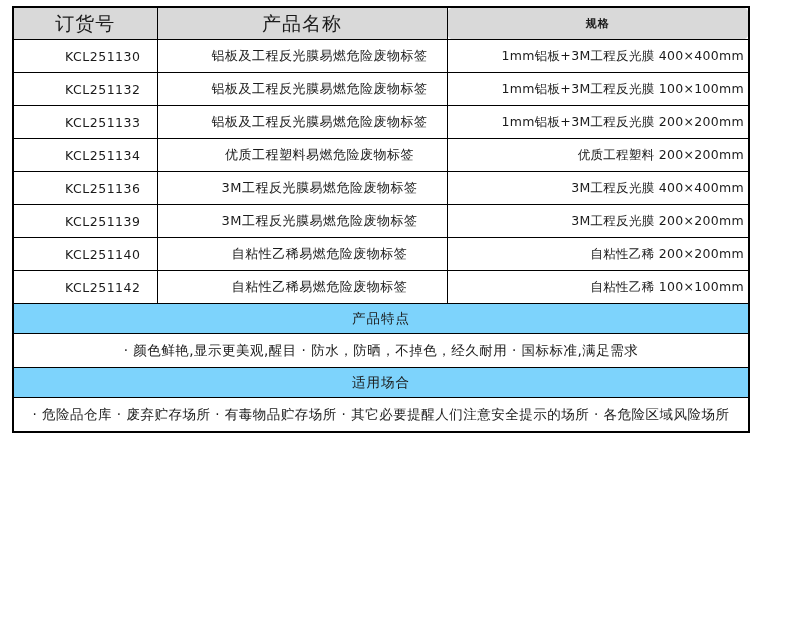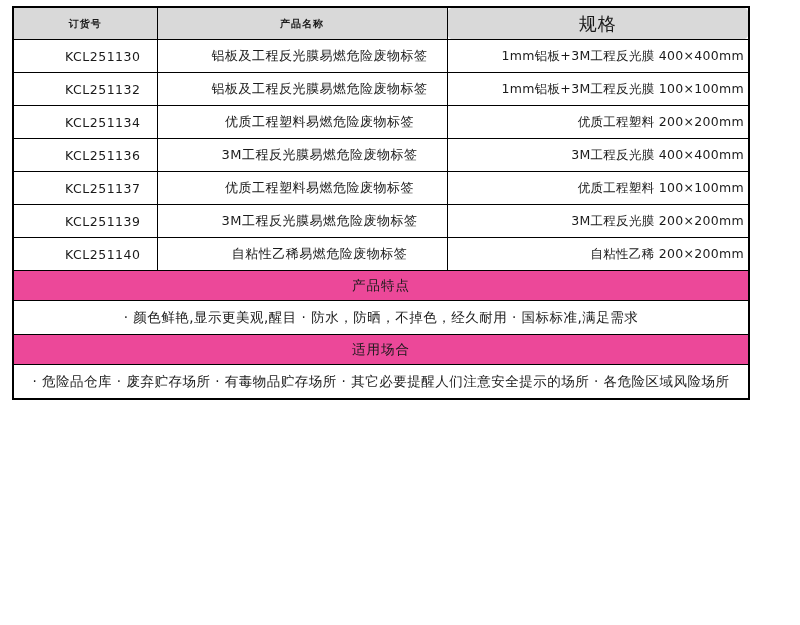--- a/index.html
+++ b/index.html
@@ -30,47 +30,47 @@
     border: 1px solid #000000;
     text-align: center;
     vertical-align: middle;
     padding: 0 4px;
     overflow: hidden;
     white-space: nowrap;
   }
   .product-table thead th {
     background: #d9d9d9;
     height: 31px;
-    font-size: 10px;
-    font-weight: 700;
+    font-size: 19px;
+    font-weight: 400;
     letter-spacing: 1px;
   }
   .product-table thead th.th-regular {
-    font-weight: 400;
-    font-size: 18px;
+    font-weight: 700;
+    font-size: 11px;
     border-radius: 8px;
   }
   .product-table tr.data-row td {
     height: 32px;
     font-size: 13px;
     background: #ffffff;
     letter-spacing: 0.5px;
     padding-left: 39px;
   }
   .product-table tr.data-row td.order-no-cell {
     font-size: 12.5px;
     letter-spacing: 0.5px;
   }
   .product-table tr.data-row td.spec-cell {
     font-size: 12.5px;
     letter-spacing: 0.3px;
     text-align: right;
   }
   .product-table tr.section-row td {
-    background: #ec4899;
+    background: #7dd3fc;
     height: 29px;
     font-size: 13.5px;
     font-weight: 400;
     letter-spacing: 1px;
   }
   .product-table tr.text-row td {
     background: #ffffff;
     height: 33px;
     font-size: 13.5px;
     letter-spacing: 0.5px;
@@ -99,43 +99,48 @@
           <td class="order-no-cell">KCL251130</td>
           <td class="product-name-cell">铝板及工程反光膜易燃危险废物标签</td>
           <td class="spec-cell">1mm铝板+3M工程反光膜 400×400mm</td>
         </tr>
         <tr class="data-row">
           <td class="order-no-cell">KCL251132</td>
           <td class="product-name-cell">铝板及工程反光膜易燃危险废物标签</td>
           <td class="spec-cell">1mm铝板+3M工程反光膜 100×100mm</td>
         </tr>
         <tr class="data-row">
+          <td class="order-no-cell">KCL251133</td>
+          <td class="product-name-cell">铝板及工程反光膜易燃危险废物标签</td>
+          <td class="spec-cell">1mm铝板+3M工程反光膜 200×200mm</td>
+        </tr>
+        <tr class="data-row">
           <td class="order-no-cell">KCL251134</td>
           <td class="product-name-cell">优质工程塑料易燃危险废物标签</td>
           <td class="spec-cell">优质工程塑料 200×200mm</td>
         </tr>
         <tr class="data-row">
           <td class="order-no-cell">KCL251136</td>
           <td class="product-name-cell">3M工程反光膜易燃危险废物标签</td>
           <td class="spec-cell">3M工程反光膜 400×400mm</td>
         </tr>
         <tr class="data-row">
-          <td class="order-no-cell">KCL251137</td>
-          <td class="product-name-cell">优质工程塑料易燃危险废物标签</td>
-          <td class="spec-cell">优质工程塑料 100×100mm</td>
-        </tr>
-        <tr class="data-row">
           <td class="order-no-cell">KCL251139</td>
           <td class="product-name-cell">3M工程反光膜易燃危险废物标签</td>
           <td class="spec-cell">3M工程反光膜 200×200mm</td>
         </tr>
         <tr class="data-row">
           <td class="order-no-cell">KCL251140</td>
           <td class="product-name-cell">自粘性乙稀易燃危险废物标签</td>
           <td class="spec-cell">自粘性乙稀 200×200mm</td>
+        </tr>
+        <tr class="data-row">
+          <td class="order-no-cell">KCL251142</td>
+          <td class="product-name-cell">自粘性乙稀易燃危险废物标签</td>
+          <td class="spec-cell">自粘性乙稀 100×100mm</td>
         </tr>
       </tbody>
     <tbody>
       <tr class="section-row">
         <td colspan="3">产品特点</td>
       </tr>
       <tr class="text-row">
         <td colspan="3">· 颜色鲜艳,显示更美观,醒目 · 防水，防晒，不掉色，经久耐用 · 国标标准,满足需求</td>
       </tr>
       <tr class="section-row">

